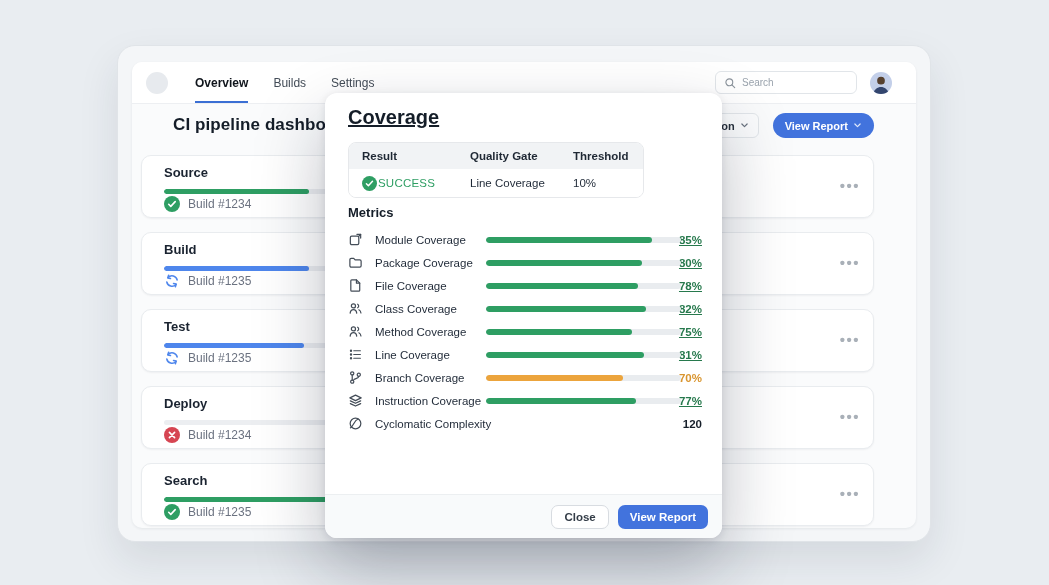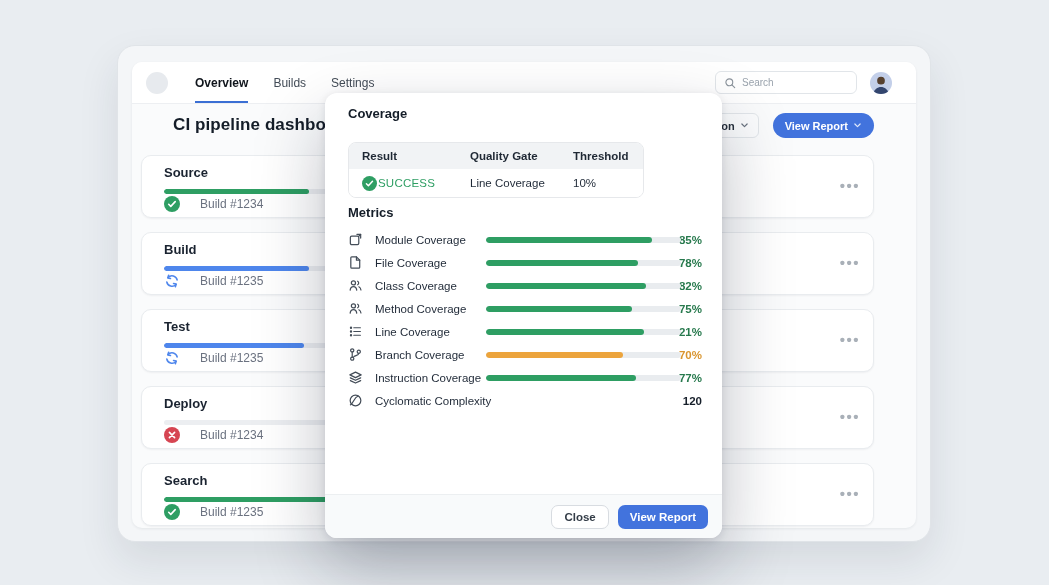--- a/index.html
+++ b/index.html
@@ -41,34 +41,34 @@
   .chev { display:flex; }
   .chev svg { width:9px; height:9px; }
 
   
   .stages { position:absolute; left:9px; top:51px; width:733px; }
   .stage-card { position:relative; height:63px; background:#fff; border:1px solid #e9ecef;
                 border-radius:10px; box-shadow:0 1px 2px rgba(16,24,40,.05); margin-bottom:14px;padding-left:14px; }
   .stage-title { position:absolute; left:22px; top:9px; font-size:13px; font-weight:700; color:#1a2330; }
   .stage-bar { position:absolute; left:22px; top:33px; width:538px; height:5px; border-radius:3px; background:#eceef1; overflow:hidden; }
   .stage-fill { height:100%; border-radius:3px; }
-  .stage-status { position:absolute; left:22px; top:40px; display:flex; align-items:center; gap:20px; }
+  .stage-status { position:absolute; left:22px; top:40px; display:flex; align-items:center; gap:8px; }
   .stage-status .sicon { width:16px; height:16px; display:flex; }
   .stage-status .sicon svg { width:16px; height:16px; }
   .stage-build { font-size:12px; color:#6b7280; }
   .stage-menu { position:absolute; right:13px; top:50%; transform:translateY(-58%); color:#a9b0b8;
                 font-size:15px; letter-spacing:1.5px; cursor:pointer; font-weight:700; }
 
   .c-green { background:#2e9e63; } .c-blue { background:#4e86ec; } .c-orange { background:#eca43c; }
 
   
   .modal { position:absolute; left:325px; top:93px; width:397px; height:445px; background:#fff;
            border-radius:12px; z-index:50;
            box-shadow:0 30px 70px rgba(15,23,42,.28), 0 2px 8px rgba(15,23,42,.10); }
-  .modal-title { position:absolute; left:23px; top:13px; font-size:13px; font-weight:700; color:#141d28; }
+  .modal-title { position:absolute; left:23px; top:13px; font-size:20px; font-weight:700; color:#141d28;text-decoration:underline; }
 
   .qg-table { position:absolute; left:23px; top:49px; width:296px; border:1px solid #e6e8eb;
               border-radius:8px; overflow:hidden; font-size:11.5px; }
   .qg-row { display:grid; grid-template-columns:121px 103px 82px 1fr; align-items:center; }
   .qg-head { background:#f1f3f5; height:26px; font-weight:700; color:#1f2834; }
   .qg-body { background:#fff; height:28px; color:#1f2937; }
   .qg-row > div:first-child { padding-left:13px; }
   .qg-row > div:last-child { text-align:right; padding-right:14px; }
   .qg-success { display:flex; align-items:center; gap:1px; color:#2e9e63; letter-spacing:.2px; }
   .qg-success .sicon { width:15px; height:15px; display:flex; }
@@ -76,21 +76,21 @@
 
   .metrics-heading { position:absolute; left:23px; top:112px; font-size:13px; font-weight:700; color:#141d28; }
   .metrics { position:absolute; left:23px; top:135px; width:354px; }
   .m-row { position:relative; display:flex; align-items:center; height:23px; }
   .m-icon { width:16px; height:16px; margin-right:11px; display:flex; color:#444d58; flex:0 0 auto; }
   .m-icon svg { width:15px; height:15px; }
   .m-label { font-size:11.5px; color:#1f2937; }
   .m-bar { position:absolute; left:138px; top:9px; width:195px; height:6px; border-radius:3px; background:#e9ecef; overflow:hidden; }
   .m-fill { height:100%; border-radius:3px; }
   .m-value { margin-left:auto; font-size:11.5px; font-weight:600; }
-  .v-green { color:#27794d; } .v-orange { color:#d9952f; } .v-plain { color:#161f2a; font-weight:700; }
+  .v-green { color:#27794d;text-decoration:underline; } .v-orange { color:#d9952f; } .v-plain { color:#161f2a; font-weight:700; }
 
   .modal-footer { position:absolute; left:0; right:0; bottom:0; height:44px; background:#f8fafb;
                   border-top:1px solid #eceff1; border-radius:0 0 12px 12px;
                   display:flex; align-items:center; justify-content:flex-end; gap:9px; padding-right:14px; }
   .btn-close { height:24px; padding:0 12px; background:#fff; border:1px solid #d8dce1; border-radius:7px;
                font-size:11.5px; color:#333c47; font-weight:600; cursor:pointer;
                font-family:"Liberation Sans",sans-serif; }
   .btn-primary { height:24px; padding:0 12px; background:#4273dd; border:none; border-radius:7px;
                  font-size:11.5px; color:#fff; font-weight:600; cursor:pointer;
                  font-family:"Liberation Sans",sans-serif; }
@@ -276,20 +276,32 @@
         </span>
         <span class="m-label">Module Coverage</span>
         <span class="m-bar">
           <span class="m-fill c-green" style="width: 85%; display: block;"></span>
         </span>
         <span class="m-value v-green">85%</span>
       </div>
       <div class="m-row">
         <span class="m-icon">
           <svg viewBox="0 0 16 16" fill="none" stroke="currentColor" stroke-width="1.3" stroke-linecap="round" stroke-linejoin="round">
+            <path d="M2 5c0-.8.6-1.5 1.4-1.5h2.7l1.5 1.7h5c.8 0 1.4.6 1.4 1.4v4.9c0 .8-.6 1.4-1.4 1.4H3.4A1.4 1.4 0 0 1 2 11.5z"></path>
+          </svg>
+        </span>
+        <span class="m-label">Package Coverage</span>
+        <span class="m-bar">
+          <span class="m-fill c-green" style="width: 80%; display: block;"></span>
+        </span>
+        <span class="m-value v-green">80%</span>
+      </div>
+      <div class="m-row">
+        <span class="m-icon">
+          <svg viewBox="0 0 16 16" fill="none" stroke="currentColor" stroke-width="1.3" stroke-linecap="round" stroke-linejoin="round">
             <path d="M4 2h5l3.5 3.5V13a1 1 0 0 1-1 1H4a1 1 0 0 1-1-1V3a1 1 0 0 1 1-1z"></path>
             <path d="M9 2v3.5h3.5"></path>
           </svg>
         </span>
         <span class="m-label">File Coverage</span>
         <span class="m-bar">
           <span class="m-fill c-green" style="width: 78%; display: block;"></span>
         </span>
         <span class="m-value v-green">78%</span>
       </div>
@@ -329,21 +341,21 @@
             <circle cx="3.2" cy="4" r=".6" fill="currentColor"></circle>
             <circle cx="3.2" cy="8" r=".6" fill="currentColor"></circle>
             <circle cx="3.2" cy="12" r=".6" fill="currentColor"></circle>
             <path d="M6.2 4h7M6.2 8h7M6.2 12h7"></path>
           </svg>
         </span>
         <span class="m-label">Line Coverage</span>
         <span class="m-bar">
           <span class="m-fill c-green" style="width: 81%; display: block;"></span>
         </span>
-        <span class="m-value v-green">21%</span>
+        <span class="m-value v-green">81%</span>
       </div>
       <div class="m-row">
         <span class="m-icon">
           <svg viewBox="0 0 16 16" fill="none" stroke="currentColor" stroke-width="1.3" stroke-linecap="round" stroke-linejoin="round">
             <circle cx="4.5" cy="3.6" r="1.7"></circle>
             <circle cx="4.5" cy="12.4" r="1.7"></circle>
             <circle cx="11.5" cy="5" r="1.7"></circle>
             <path d="M4.5 5.3v5.4"></path>
             <path d="M11.5 6.7c0 2.4-3.2 2.2-5.2 3.4"></path>
           </svg>

